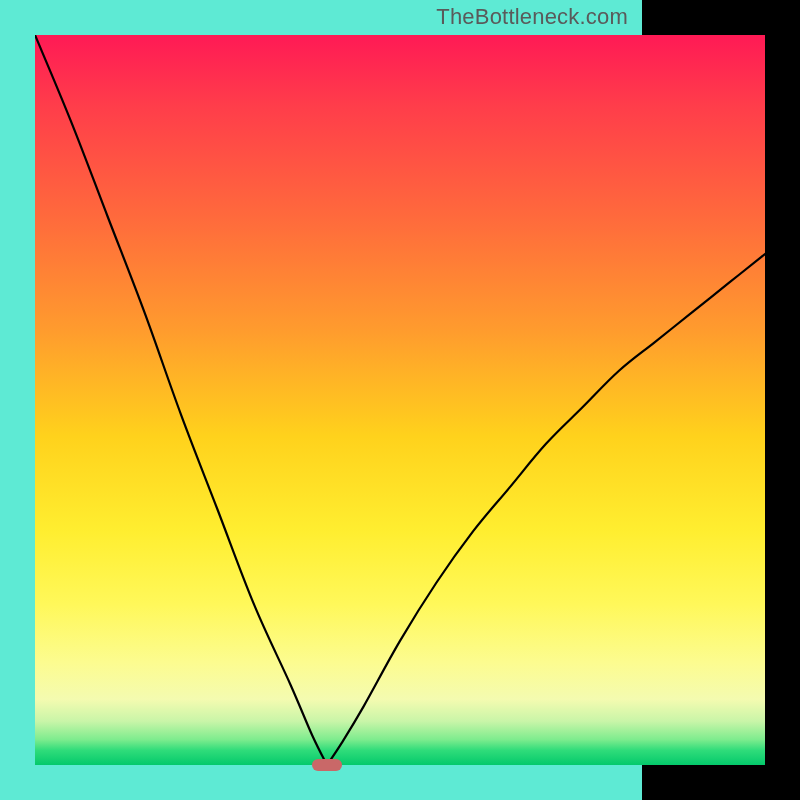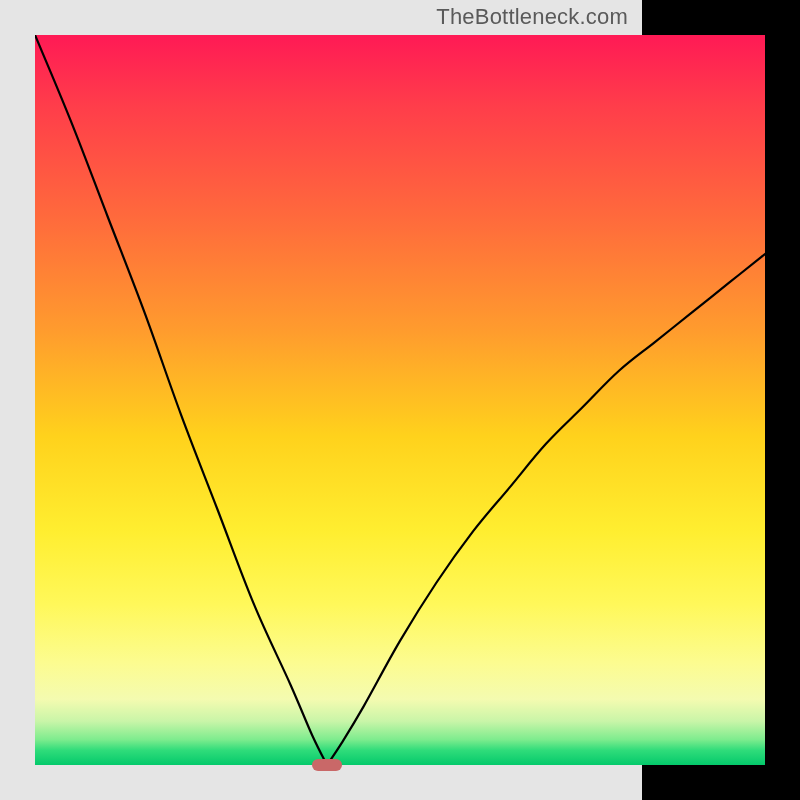--- a/index.html
+++ b/index.html
@@ -8,21 +8,21 @@
     width: 800px;
     height: 800px;
     background: #000000;
     overflow: hidden;
     font-family: Arial, Helvetica, sans-serif;
   }
   .stage {
     position: relative;
     width: 642px;
     height: 800px;
-    background: #e5e5e5;
+    background: #5eead4;
   }
   .plot {
     position: absolute;
     left: 35px;
     top: 35px;
     width: 730px;
     height: 730px;
     background: linear-gradient(
       to bottom,
       #ff1a55 0%,

